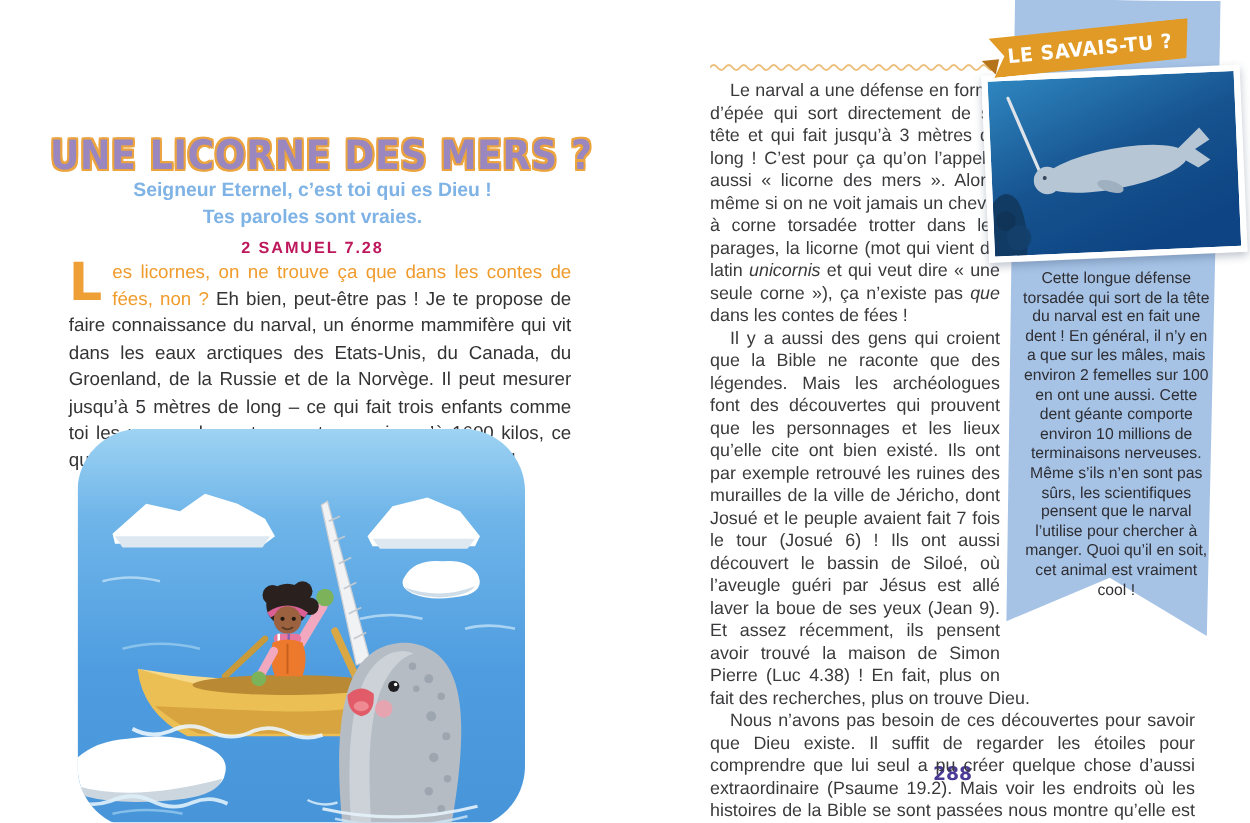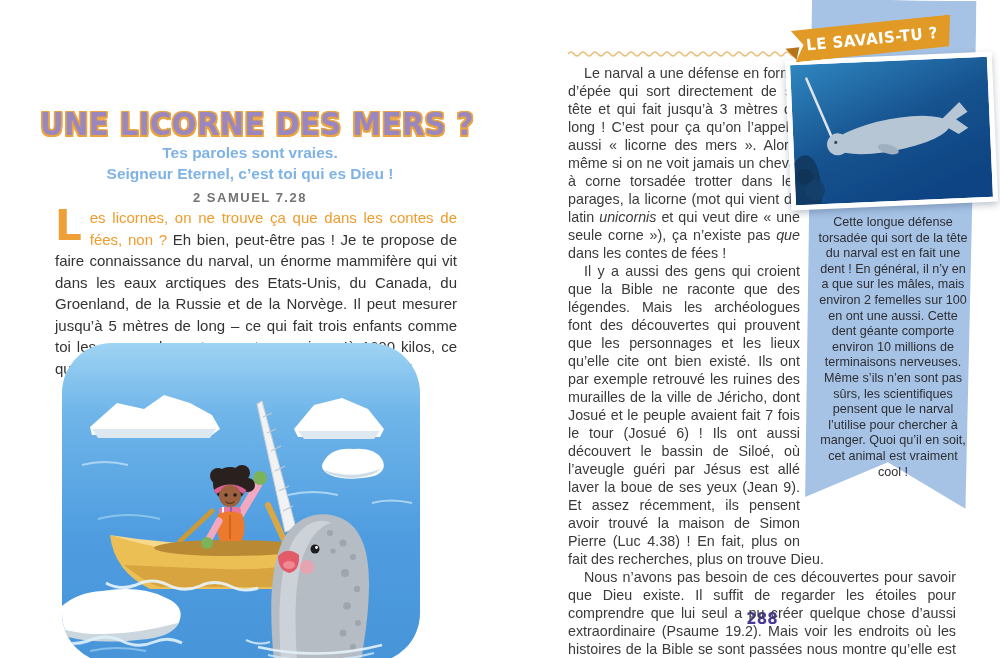--- a/index.html
+++ b/index.html
@@ -14,21 +14,21 @@
 
   .title{position:absolute;left:40px;top:86px;width:420px;text-align:center;
          font-family:"DejaVu Sans",sans-serif;font-weight:bold;font-size:29px;letter-spacing:.5px;
          color:#9a87bf;transform:scaleY(1.12);transform-origin:top center;white-space:nowrap;
          text-shadow:-1.5px -1.5px 0 #eca43e,1.5px -1.5px 0 #eca43e,-1.5px 1.5px 0 #eca43e,
                      1.5px 1.5px 0 #eca43e,0 -1.5px 0 #eca43e,0 1.5px 0 #eca43e,
                      -1.5px 0 0 #eca43e,1.5px 0 0 #eca43e;}
   .verse{position:absolute;left:40px;top:142px;width:420px;text-align:center;
          color:#7fb3e5;font-weight:bold;font-size:15.5px;line-height:21px;}
   .verse-ref{position:absolute;left:40px;top:190px;width:420px;text-align:center;
-         color:#737373;font-weight:bold;font-size:13px;letter-spacing:1.5px;}
+         color:#be185d;font-weight:bold;font-size:13px;letter-spacing:1.5px;}
 
   .intro{position:absolute;left:55px;top:207px;width:402px;font-size:15px;line-height:21.5px;
          text-align:justify;color:#333335;}
   .dropcap{float:left;font-family:"DejaVu Sans",sans-serif;font-weight:bold;font-size:42px;
            line-height:34px;color:#ee9f35;margin:2px 8px 0 0;}
   .lead-bold{font-weight:normal;color:#f09c2d;}
 
   .illustration{position:absolute;left:62px;top:343px;width:358px;height:320px;
                 border-radius:50px;overflow:hidden;}
 
@@ -61,22 +61,22 @@
 </style>
 </head>
 <body>
 
 <div class="spread">
 
 
   <h1 class="title">UNE LICORNE DES MERS ?</h1>
 
   <div class="verse">
+    <div>Seigneur Eternel, c’est toi qui es Dieu !</div>
     <div>Tes paroles sont vraies.</div>
-    <div>Seigneur Eternel, c’est toi qui es Dieu !</div>
   </div>
   <div class="verse-ref">2 SAMUEL 7.28</div>
 
   <div class="intro">
     <span class="dropcap">L</span><span class="lead-bold">es licornes, on ne trouve ça que dans les contes de fées, non ?</span><span> Eh bien, peut-être pas ! Je te propose de faire connaissance du narval, un énorme mammifère qui vit dans les eaux arctiques des Etats-Unis, du Canada, du Groenland, de la Russie et de la Norvège. Il peut mesurer jusqu’à 5 mètres de long – ce qui fait trois enfants comme toi les uns sur les autres – et peser jusqu’à 1600 kilos, ce qui est </span><em>bien plus</em><span> lourd que toi et tous tes amis réunis !</span>
   </div>
 
   <div class="illustration">
     <svg width="358" height="320" viewBox="0 0 358 320">
       <defs>

